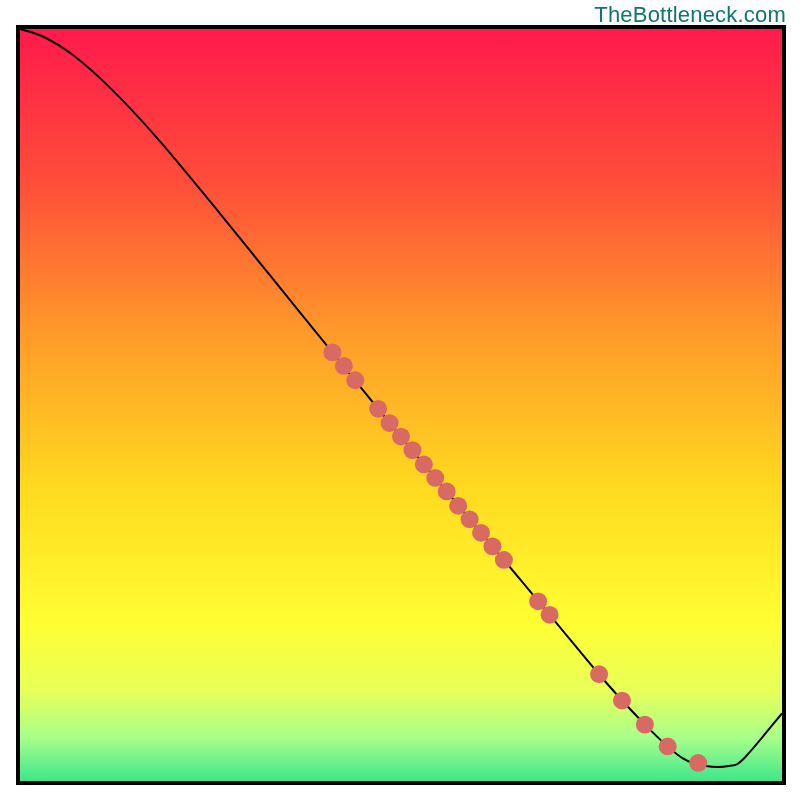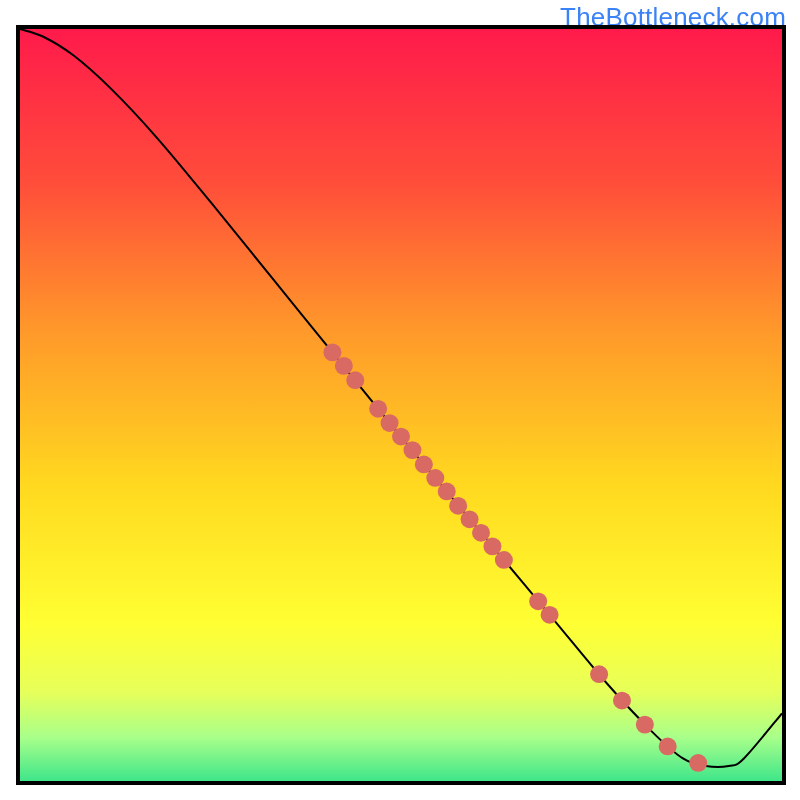--- a/index.html
+++ b/index.html
@@ -30,22 +30,22 @@
     overflow: hidden;
   }
   .gradient-bg {
     position: absolute;
     inset: 0;
   }
   .watermark {
     position: absolute;
     top: 2px;
     right: 14px;
-    font-size: 26px;
-    color: #3b82f6;
+    font-size: 22px;
+    color: #0f766e;
     font-weight: 500;
     letter-spacing: 0.2px;
   }
   svg.overlay {
     position: absolute;
     inset: 0;
     width: 100%;
     height: 100%;
   }
 </style>

